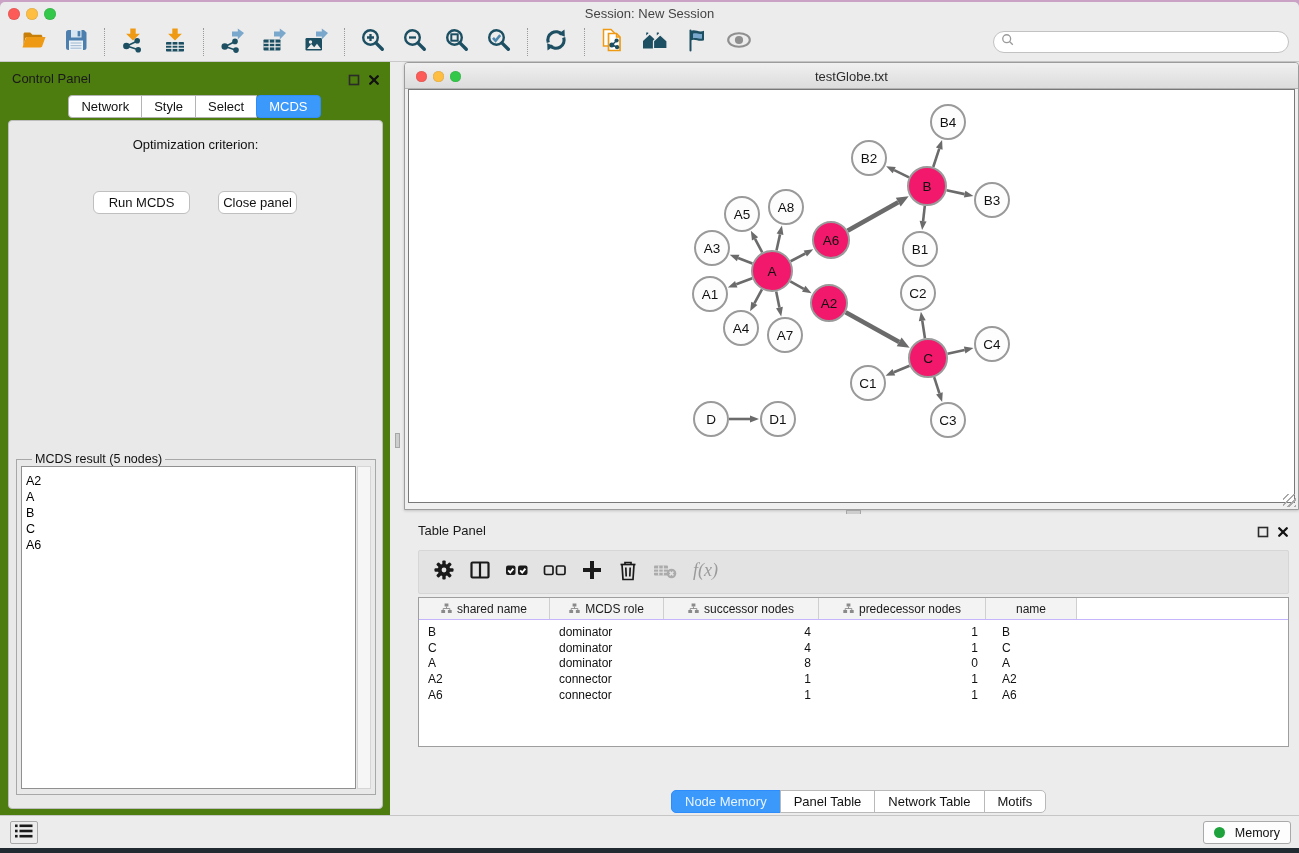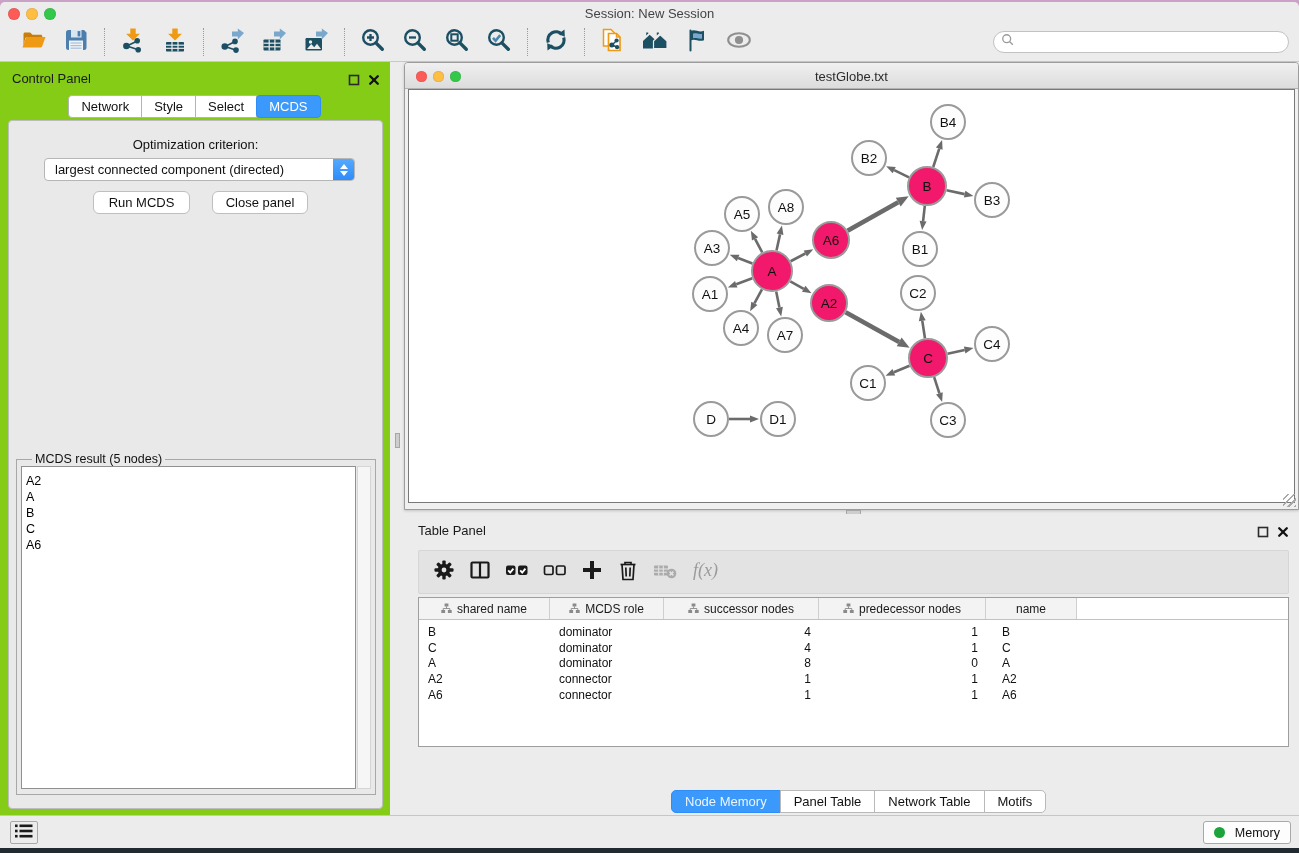--- a/index.html
+++ b/index.html
@@ -22,37 +22,37 @@
   .tb-group { display:flex; align-items:center; gap:10px; padding:0 8px; }
   .tb-btn { width:32px; height:32px; display:flex; align-items:center; justify-content:center; }
   .tb-sep { width:1px; height:28px; border-left:1px dotted #9a9a9a; margin:0 4px; }
   .searchbox { position:absolute; right:10px; top:9px; width:296px; height:22px; background:#fff; border:1px solid #c2c2c2; border-radius:11px; display:flex; align-items:center; padding-left:7px; gap:4px; }
   .searchbox input { border:none; outline:none; flex:1; height:18px; font-size:12px; background:transparent; }
 
   
   .main { position:absolute; top:60px; left:0; right:0; bottom:33px; }
 
   
-  .control-panel { position:absolute; left:0; top:0; width:390px; height:100%; background:#84cc16; }
+  .control-panel { position:absolute; left:0; top:0; width:390px; height:100%; background:#4d7c0f; }
   .panel-title { position:absolute; left:12px; top:9px; font-size:13px; color:#1a1a1a; }
   .panel-icons { position:absolute; right:10px; top:10px; display:flex; gap:8px; align-items:center; }
   .cp-tabs { position:absolute; left:0; right:0; top:33px; display:flex; justify-content:center; }
   .cp-tab { font-size:13px; padding:3px 12px; background:#fff; border:1px solid #b4b4b4; margin-left:-1px; color:#111; }
   .cp-tab:first-child { border-radius:4px 0 0 4px; }
   .cp-tab.active { background:#3b99fc; border-color:#2f8cfb; color:#fff; border-radius:4px; position:relative; z-index:2; }
   .cp-content { position:absolute; left:8px; right:7px; top:58px; bottom:6px; background:#e9e9e9; border:1px solid #bdbdbd; border-radius:4px; }
   .opt-label { position:absolute; left:0; right:0; top:16px; text-align:center; font-size:13px; color:#111; }
   .select { position:absolute; left:35px; top:37px; width:311px; height:23px; background:#fff; border:1px solid #b6b6b6; border-radius:4px; display:flex; align-items:center; }
   .select .value { flex:1; font-size:13px; padding-left:10px; color:#111; white-space:nowrap; overflow:hidden; }
   .select .stepper { width:21px; height:21px; background:linear-gradient(#55aafd,#2e8bfb); border-radius:0 3px 3px 0; display:flex; flex-direction:column; align-items:center; justify-content:center; gap:2px; }
   .tri-up { width:0; height:0; border-left:4px solid transparent; border-right:4px solid transparent; border-bottom:5px solid #fff; }
   .tri-down { width:0; height:0; border-left:4px solid transparent; border-right:4px solid transparent; border-top:5px solid #fff; }
   .cp-btn { position:absolute; top:70px; height:23px; background:#fff; border:1px solid #bfbfbf; border-radius:6px; font-size:13px; color:#111; font-family:"Liberation Sans",sans-serif; }
   .cp-btn.run { left:84px; width:97px; }
-  .cp-btn.close { left:203px; width:96px; }
+  .cp-btn.close { left:209px; width:79px; }
   .result-group { position:absolute; left:7px; right:6px; top:338px; bottom:13px; border:1px solid #a8a8a8; }
   .result-legend { position:absolute; top:-8px; left:15px; background:#e9e9e9; font-size:12.5px; padding:0 3px; color:#111; }
   .result-list { position:absolute; left:4px; top:6px; right:19px; bottom:5px; background:#fff; border:1px solid #909090; font-size:12.5px; line-height:16px; padding:6px 0 0 4px; overflow:hidden; }
   .result-scroll { position:absolute; right:4px; top:6px; bottom:5px; width:14px; background:#f6f6f6; border:1px solid #d5d5d5; }
 
   
   .vthumb { position:absolute; width:5px; height:15px; background:#cdcdcd; border:1px solid #a6a6a6; }
   .hthumb { position:absolute; width:15px; height:5px; background:#cdcdcd; border:1px solid #a6a6a6; }
 
   
@@ -289,27 +289,20 @@
               </svg></span>
         </div>
         <div class="cp-tabs" id="cp-tabs">
             <div class="cp-tab">Network</div>
             <div class="cp-tab">Style</div>
             <div class="cp-tab">Select</div>
             <div class="cp-tab active">MCDS</div>
           </div>
         <div class="cp-content">
           <div class="opt-label">Optimization criterion:</div>
-          <div class="select">
-            <span class="value">largest connected component (directed)</span>
-            <span class="stepper">
-                <span class="tri-up"></span>
-                <span class="tri-down"></span>
-              </span>
-          </div>
           <button class="cp-btn run">Run MCDS</button>
           <button class="cp-btn close">Close panel</button>
           <div class="result-group">
             <span class="result-legend">MCDS result (5 nodes)</span>
             <div class="result-list" id="result-list">
                 <div>A2</div>
                 <div>A</div>
                 <div>B</div>
                 <div>C</div>
                 <div>A6</div>

